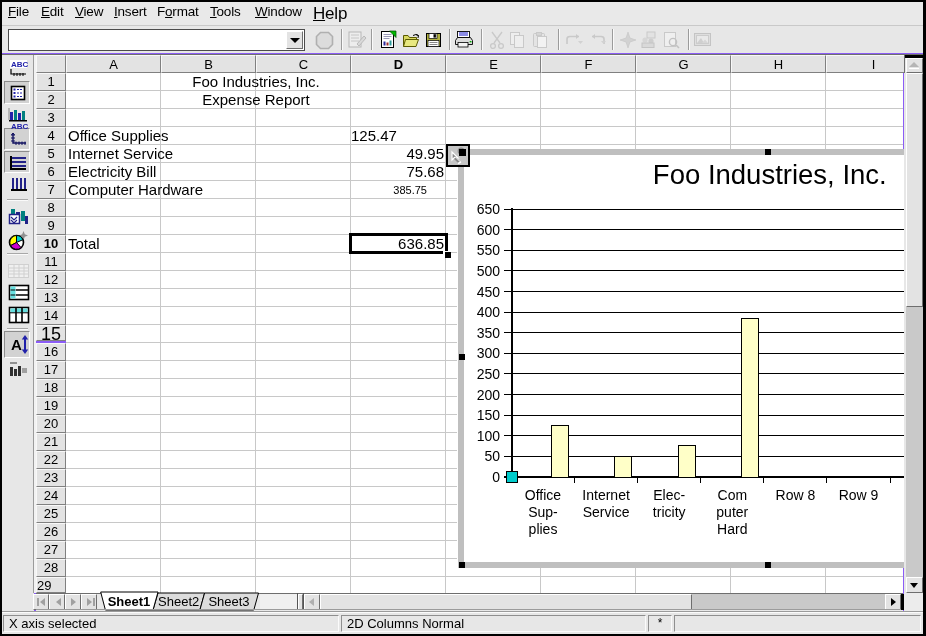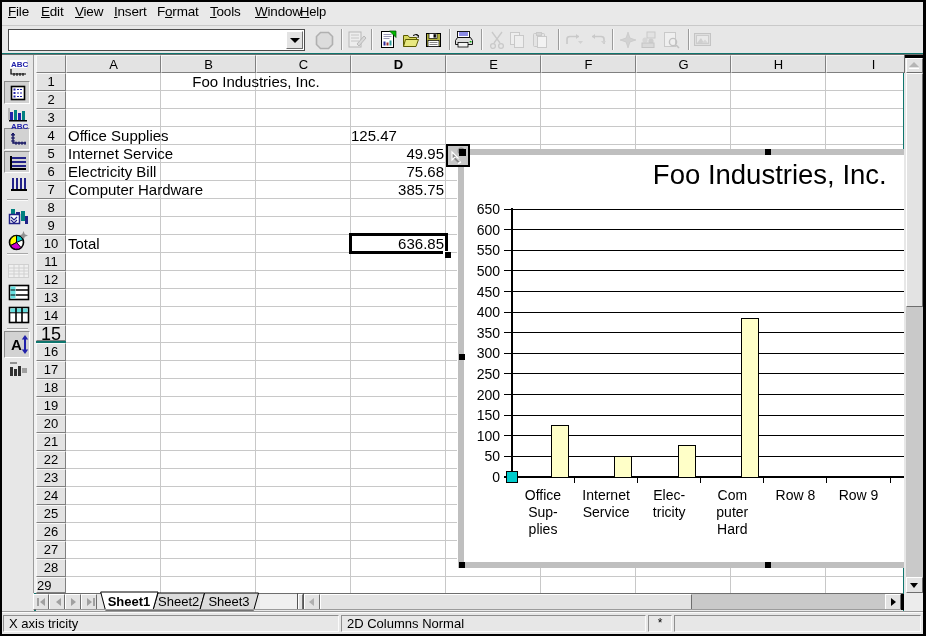--- a/index.html
+++ b/index.html
@@ -1,35 +1,35 @@
 <!DOCTYPE html>
 <html><head><meta charset="utf-8">
 <style>
 html,body{margin:0;padding:0;}
 body{width:926px;height:636px;overflow:hidden;font-family:"Liberation Sans",sans-serif;}
-#win{position:absolute;left:0;top:0;width:926px;height:636px;background:#0f766e;overflow:hidden;}
+#win{position:absolute;left:0;top:0;width:926px;height:636px;background:#8b5cf6;overflow:hidden;}
 .ab{position:absolute;}
 .txt{position:absolute;white-space:nowrap;}
 </style></head><body>
 <div id="win">
 
 <div class="ab" style="left:0;top:0;width:926px;height:2px;background:#000;"></div>
 <div class="ab" style="left:0;top:0;width:2px;height:636px;background:#000;"></div>
 <div class="ab" style="left:923px;top:0;width:3px;height:636px;background:#000;"></div>
 <div class="ab" style="left:0;top:634px;width:926px;height:2px;background:#000;"></div>
 
 <div class="ab" style="left:2px;top:2px;width:921px;height:24px;background:#e9e9e9;"></div>
 <div class="txt" style="left:8px;top:4px;font-size:13.5px;color:#000;letter-spacing:-0.2px;"><span style="text-decoration:underline;">F</span>ile</div>
 <div class="txt" style="left:41px;top:4px;font-size:13.5px;color:#000;letter-spacing:-0.2px;"><span style="text-decoration:underline;">E</span>dit</div>
 <div class="txt" style="left:75px;top:4px;font-size:13.5px;color:#000;letter-spacing:-0.2px;"><span style="text-decoration:underline;">V</span>iew</div>
 <div class="txt" style="left:114px;top:4px;font-size:13.5px;color:#000;letter-spacing:-0.2px;"><span style="text-decoration:underline;">I</span>nsert</div>
 <div class="txt" style="left:157px;top:4px;font-size:13.5px;color:#000;letter-spacing:-0.2px;">F<span style="text-decoration:underline;">o</span>rmat</div>
 <div class="txt" style="left:210px;top:4px;font-size:13.5px;color:#000;letter-spacing:-0.2px;"><span style="text-decoration:underline;">T</span>ools</div>
 <div class="txt" style="left:255px;top:4px;font-size:13.5px;color:#000;letter-spacing:-0.2px;"><span style="text-decoration:underline;">W</span>indow</div>
-<div class="txt" style="left:300px;top:4px;font-size:13px;color:#000;letter-spacing:-0.2px;"><span style="text-decoration:underline;">H</span>elp</div>
+<div class="txt" style="left:313px;top:4px;font-size:17px;color:#000;letter-spacing:-0.2px;"><span style="text-decoration:underline;">H</span>elp</div>
 <div class="ab" style="left:2px;top:26px;width:921px;height:27px;background:#e7e7e7;"></div>
 <div class="ab" style="left:2px;top:25px;width:921px;height:1px;background:#c9c9c9;"></div>
 <div class="ab" style="left:2px;top:54px;width:921px;height:1px;background:#6e6e6e;"></div>
 <div class="ab" style="left:8px;top:29px;width:297px;height:22px;background:#fff;border:1px solid #4c4c4c;box-sizing:border-box;"></div>
 <div class="ab" style="left:286px;top:31px;width:17px;height:18px;background:#e3e3e3;border-top:1px solid #fff;border-left:1px solid #fff;border-right:1px solid #6e6e6e;border-bottom:1px solid #6e6e6e;box-sizing:border-box;"></div>
 <div class="ab" style="left:290px;top:38px;width:0;height:0;border-left:5px solid transparent;border-right:5px solid transparent;border-top:5px solid #000;"></div>
 <div class="ab" style="left:341px;top:29px;width:1px;height:21px;background:#9b9b9b;"></div>
 <div class="ab" style="left:342px;top:29px;width:1px;height:21px;background:#fafafa;"></div>
 <div class="ab" style="left:371px;top:29px;width:1px;height:21px;background:#9b9b9b;"></div>
 <div class="ab" style="left:372px;top:29px;width:1px;height:21px;background:#fafafa;"></div>
@@ -309,50 +309,51 @@
 <div class="ab" style="left:826px;top:55px;width:95px;height:18px;background:#e3e3e3;border-top:1px solid #f8f8f8;border-left:1px solid #f8f8f8;border-right:1px solid #808080;border-bottom:1px solid #808080;box-sizing:border-box;text-align:center;font-size:13px;line-height:17px;">I</div>
 <div class="ab" style="left:36px;top:73px;width:30px;height:18px;background:#e3e3e3;border-top:1px solid #f8f8f8;border-left:1px solid #f8f8f8;border-right:1px solid #808080;border-bottom:1px solid #808080;box-sizing:border-box;text-align:center;font-size:13px;line-height:16px;">1</div>
 <div class="ab" style="left:36px;top:91px;width:30px;height:18px;background:#e3e3e3;border-top:1px solid #f8f8f8;border-left:1px solid #f8f8f8;border-right:1px solid #808080;border-bottom:1px solid #808080;box-sizing:border-box;text-align:center;font-size:13px;line-height:16px;">2</div>
 <div class="ab" style="left:36px;top:109px;width:30px;height:18px;background:#e3e3e3;border-top:1px solid #f8f8f8;border-left:1px solid #f8f8f8;border-right:1px solid #808080;border-bottom:1px solid #808080;box-sizing:border-box;text-align:center;font-size:13px;line-height:16px;">3</div>
 <div class="ab" style="left:36px;top:127px;width:30px;height:18px;background:#e3e3e3;border-top:1px solid #f8f8f8;border-left:1px solid #f8f8f8;border-right:1px solid #808080;border-bottom:1px solid #808080;box-sizing:border-box;text-align:center;font-size:13px;line-height:16px;">4</div>
 <div class="ab" style="left:36px;top:145px;width:30px;height:18px;background:#e3e3e3;border-top:1px solid #f8f8f8;border-left:1px solid #f8f8f8;border-right:1px solid #808080;border-bottom:1px solid #808080;box-sizing:border-box;text-align:center;font-size:13px;line-height:16px;">5</div>
 <div class="ab" style="left:36px;top:163px;width:30px;height:18px;background:#e3e3e3;border-top:1px solid #f8f8f8;border-left:1px solid #f8f8f8;border-right:1px solid #808080;border-bottom:1px solid #808080;box-sizing:border-box;text-align:center;font-size:13px;line-height:16px;">6</div>
 <div class="ab" style="left:36px;top:181px;width:30px;height:18px;background:#e3e3e3;border-top:1px solid #f8f8f8;border-left:1px solid #f8f8f8;border-right:1px solid #808080;border-bottom:1px solid #808080;box-sizing:border-box;text-align:center;font-size:13px;line-height:16px;">7</div>
 <div class="ab" style="left:36px;top:199px;width:30px;height:18px;background:#e3e3e3;border-top:1px solid #f8f8f8;border-left:1px solid #f8f8f8;border-right:1px solid #808080;border-bottom:1px solid #808080;box-sizing:border-box;text-align:center;font-size:13px;line-height:16px;">8</div>
 <div class="ab" style="left:36px;top:217px;width:30px;height:18px;background:#e3e3e3;border-top:1px solid #f8f8f8;border-left:1px solid #f8f8f8;border-right:1px solid #808080;border-bottom:1px solid #808080;box-sizing:border-box;text-align:center;font-size:13px;line-height:16px;">9</div>
-<div class="ab" style="left:36px;top:235px;width:30px;height:18px;background:#e3e3e3;border-top:1px solid #f8f8f8;border-left:1px solid #f8f8f8;border-right:1px solid #808080;border-bottom:1px solid #808080;box-sizing:border-box;text-align:center;font-size:13px;line-height:16px;font-weight:normal;">10</div>
+<div class="ab" style="left:36px;top:235px;width:30px;height:18px;background:#e3e3e3;border-top:1px solid #f8f8f8;border-left:1px solid #f8f8f8;border-right:1px solid #808080;border-bottom:1px solid #808080;box-sizing:border-box;text-align:center;font-size:13px;line-height:16px;font-weight:bold;">10</div>
 <div class="ab" style="left:36px;top:253px;width:30px;height:18px;background:#e3e3e3;border-top:1px solid #f8f8f8;border-left:1px solid #f8f8f8;border-right:1px solid #808080;border-bottom:1px solid #808080;box-sizing:border-box;text-align:center;font-size:13px;line-height:16px;">11</div>
 <div class="ab" style="left:36px;top:271px;width:30px;height:18px;background:#e3e3e3;border-top:1px solid #f8f8f8;border-left:1px solid #f8f8f8;border-right:1px solid #808080;border-bottom:1px solid #808080;box-sizing:border-box;text-align:center;font-size:13px;line-height:16px;">12</div>
 <div class="ab" style="left:36px;top:289px;width:30px;height:18px;background:#e3e3e3;border-top:1px solid #f8f8f8;border-left:1px solid #f8f8f8;border-right:1px solid #808080;border-bottom:1px solid #808080;box-sizing:border-box;text-align:center;font-size:13px;line-height:16px;">13</div>
 <div class="ab" style="left:36px;top:307px;width:30px;height:18px;background:#e3e3e3;border-top:1px solid #f8f8f8;border-left:1px solid #f8f8f8;border-right:1px solid #808080;border-bottom:1px solid #808080;box-sizing:border-box;text-align:center;font-size:13px;line-height:16px;">14</div>
 <div class="ab" style="left:36px;top:325px;width:30px;height:16px;background:#e3e3e3;border-top:1px solid #f8f8f8;border-left:1px solid #f8f8f8;border-right:1px solid #808080;border-bottom:1px solid #808080;box-sizing:border-box;text-align:center;font-size:18px;line-height:16px;">15</div>
 <div class="ab" style="left:36px;top:343px;width:30px;height:18px;background:#e3e3e3;border-top:1px solid #f8f8f8;border-left:1px solid #f8f8f8;border-right:1px solid #808080;border-bottom:1px solid #808080;box-sizing:border-box;text-align:center;font-size:13px;line-height:16px;">16</div>
 <div class="ab" style="left:36px;top:361px;width:30px;height:18px;background:#e3e3e3;border-top:1px solid #f8f8f8;border-left:1px solid #f8f8f8;border-right:1px solid #808080;border-bottom:1px solid #808080;box-sizing:border-box;text-align:center;font-size:13px;line-height:16px;">17</div>
 <div class="ab" style="left:36px;top:379px;width:30px;height:18px;background:#e3e3e3;border-top:1px solid #f8f8f8;border-left:1px solid #f8f8f8;border-right:1px solid #808080;border-bottom:1px solid #808080;box-sizing:border-box;text-align:center;font-size:13px;line-height:16px;">18</div>
 <div class="ab" style="left:36px;top:397px;width:30px;height:18px;background:#e3e3e3;border-top:1px solid #f8f8f8;border-left:1px solid #f8f8f8;border-right:1px solid #808080;border-bottom:1px solid #808080;box-sizing:border-box;text-align:center;font-size:13px;line-height:16px;">19</div>
 <div class="ab" style="left:36px;top:415px;width:30px;height:18px;background:#e3e3e3;border-top:1px solid #f8f8f8;border-left:1px solid #f8f8f8;border-right:1px solid #808080;border-bottom:1px solid #808080;box-sizing:border-box;text-align:center;font-size:13px;line-height:16px;">20</div>
 <div class="ab" style="left:36px;top:433px;width:30px;height:18px;background:#e3e3e3;border-top:1px solid #f8f8f8;border-left:1px solid #f8f8f8;border-right:1px solid #808080;border-bottom:1px solid #808080;box-sizing:border-box;text-align:center;font-size:13px;line-height:16px;">21</div>
 <div class="ab" style="left:36px;top:451px;width:30px;height:18px;background:#e3e3e3;border-top:1px solid #f8f8f8;border-left:1px solid #f8f8f8;border-right:1px solid #808080;border-bottom:1px solid #808080;box-sizing:border-box;text-align:center;font-size:13px;line-height:16px;">22</div>
 <div class="ab" style="left:36px;top:469px;width:30px;height:18px;background:#e3e3e3;border-top:1px solid #f8f8f8;border-left:1px solid #f8f8f8;border-right:1px solid #808080;border-bottom:1px solid #808080;box-sizing:border-box;text-align:center;font-size:13px;line-height:16px;">23</div>
 <div class="ab" style="left:36px;top:487px;width:30px;height:18px;background:#e3e3e3;border-top:1px solid #f8f8f8;border-left:1px solid #f8f8f8;border-right:1px solid #808080;border-bottom:1px solid #808080;box-sizing:border-box;text-align:center;font-size:13px;line-height:16px;">24</div>
 <div class="ab" style="left:36px;top:505px;width:30px;height:18px;background:#e3e3e3;border-top:1px solid #f8f8f8;border-left:1px solid #f8f8f8;border-right:1px solid #808080;border-bottom:1px solid #808080;box-sizing:border-box;text-align:center;font-size:13px;line-height:16px;">25</div>
 <div class="ab" style="left:36px;top:523px;width:30px;height:18px;background:#e3e3e3;border-top:1px solid #f8f8f8;border-left:1px solid #f8f8f8;border-right:1px solid #808080;border-bottom:1px solid #808080;box-sizing:border-box;text-align:center;font-size:13px;line-height:16px;">26</div>
 <div class="ab" style="left:36px;top:541px;width:30px;height:18px;background:#e3e3e3;border-top:1px solid #f8f8f8;border-left:1px solid #f8f8f8;border-right:1px solid #808080;border-bottom:1px solid #808080;box-sizing:border-box;text-align:center;font-size:13px;line-height:16px;">27</div>
 <div class="ab" style="left:36px;top:559px;width:30px;height:18px;background:#e3e3e3;border-top:1px solid #f8f8f8;border-left:1px solid #f8f8f8;border-right:1px solid #808080;border-bottom:1px solid #808080;box-sizing:border-box;text-align:center;font-size:13px;line-height:16px;">28</div>
 <div class="ab" style="left:36px;top:577px;width:30px;height:16px;background:#e3e3e3;border-top:1px solid #f8f8f8;border-left:1px solid #f8f8f8;border-right:1px solid #808080;border-bottom:1px solid #808080;box-sizing:border-box;text-align:left;font-size:13px;line-height:16px;">29</div>
 <div class="txt" style="top:73px;height:18px;line-height:18px;font-size:15px;left:161px;width:190px;text-align:center;">Foo Industries, Inc.</div>
+<div class="txt" style="top:91px;height:18px;line-height:18px;font-size:15px;left:161px;width:190px;text-align:center;">Expense Report</div>
 <div class="txt" style="top:127px;height:18px;line-height:18px;font-size:15px;left:68px;">Office Supplies</div>
 <div class="txt" style="top:145px;height:18px;line-height:18px;font-size:15px;left:68px;">Internet Service</div>
 <div class="txt" style="top:163px;height:18px;line-height:18px;font-size:15px;left:68px;">Electricity Bill</div>
 <div class="txt" style="top:181px;height:18px;line-height:18px;font-size:15px;left:68px;">Computer Hardware</div>
 <div class="txt" style="top:235px;height:18px;line-height:18px;font-size:15px;left:68px;">Total</div>
 <div class="txt" style="top:127px;height:18px;line-height:18px;font-size:15px;left:351px;width:93px;text-align:left;">125.47</div>
 <div class="txt" style="top:145px;height:18px;line-height:18px;font-size:15px;left:351px;width:93px;text-align:right;">49.95</div>
 <div class="txt" style="top:163px;height:18px;line-height:18px;font-size:15px;left:351px;width:93px;text-align:right;">75.68</div>
-<div class="txt" style="top:181px;height:18px;line-height:18px;font-size:15px;left:351px;width:93px;text-align:right;">385.75</div>
+<div class="txt" style="top:181px;height:18px;line-height:18px;font-size:11px;left:334px;width:93px;text-align:right;">385.75</div>
 <div class="ab" style="left:349px;top:233px;width:99px;height:21px;border:3px solid #000;box-sizing:border-box;background:#fff;"></div>
 <div class="txt" style="left:352px;top:235px;width:92px;height:18px;line-height:17px;font-size:15px;text-align:right;">636.85</div>
 <div class="ab" style="left:443px;top:251px;width:8px;height:7px;background:#fff;"></div>
 <div class="ab" style="left:445px;top:252px;width:6px;height:6px;background:#000;"></div>
 <svg class="ab" style="left:457px;top:149px;" width="448" height="420" viewBox="0 0 448 420" shape-rendering="crispEdges">
       <rect x="0" y="0" width="448" height="419" fill="#bfbfbf"></rect>
       <rect x="0" y="0" width="1" height="419" fill="#ffffff"></rect>
       <rect x="7" y="6" width="441" height="407" fill="#ffffff"></rect>
       <rect x="2" y="0" width="6" height="6" fill="#000"></rect>
       <rect x="308" y="0" width="6" height="6" fill="#000"></rect>
@@ -476,16 +477,16 @@
 <div class="ab" style="left:309px;top:598px;width:0;height:0;border-top:4px solid transparent;border-bottom:4px solid transparent;border-right:5px solid #b0b0b0;"></div>
 <div class="ab" style="left:320px;top:594px;width:372px;height:16px;border-top:1px solid #fff;border-left:1px solid #fff;border-right:1px solid #6e6e6e;border-bottom:1px solid #6e6e6e;box-sizing:border-box;background:#e3e3e3;"></div>
 <div class="ab" style="left:885px;top:594px;width:16px;height:16px;border-top:1px solid #fff;border-left:1px solid #fff;border-right:1px solid #6e6e6e;border-bottom:1px solid #6e6e6e;box-sizing:border-box;background:#e3e3e3;"></div>
 <div class="ab" style="left:891px;top:598px;width:0;height:0;border-top:4px solid transparent;border-bottom:4px solid transparent;border-left:5px solid #000;"></div>
 <div class="ab" style="left:901px;top:594px;width:3px;height:16px;background:#000;"></div>
 <div class="ab" style="left:904px;top:593px;width:19px;height:20px;background:#ececec;"></div>
 <div class="ab" style="left:36px;top:609px;width:865px;height:1px;background:#9b9b9b;"></div>
 <div class="ab" style="left:2px;top:611px;width:921px;height:1px;background:#9b9b9b;"></div>
 <div class="ab" style="left:2px;top:612px;width:921px;height:1px;background:#fbfbfb;"></div>
 <div class="ab" style="left:2px;top:613px;width:921px;height:21px;background:#e7e7e7;"></div>
-<div class="ab" style="left:3px;top:615px;width:336px;height:17px;border-top:1px solid #8f8f8f;border-left:1px solid #8f8f8f;border-right:1px solid #fbfbfb;border-bottom:1px solid #fbfbfb;box-sizing:border-box;font-size:13px;line-height:15px;padding-left:5px;">X axis tricity</div>
+<div class="ab" style="left:3px;top:615px;width:336px;height:17px;border-top:1px solid #8f8f8f;border-left:1px solid #8f8f8f;border-right:1px solid #fbfbfb;border-bottom:1px solid #fbfbfb;box-sizing:border-box;font-size:13px;line-height:15px;padding-left:5px;">X axis selected</div>
 <div class="ab" style="left:341px;top:615px;width:305px;height:17px;border-top:1px solid #8f8f8f;border-left:1px solid #8f8f8f;border-right:1px solid #fbfbfb;border-bottom:1px solid #fbfbfb;box-sizing:border-box;font-size:13px;line-height:15px;padding-left:5px;">2D Columns Normal</div>
 <div class="ab" style="left:648px;top:615px;width:24px;height:17px;border-top:1px solid #8f8f8f;border-left:1px solid #8f8f8f;border-right:1px solid #fbfbfb;border-bottom:1px solid #fbfbfb;box-sizing:border-box;font-size:12px;line-height:15px;text-align:center;">*</div>
 <div class="ab" style="left:674px;top:615px;width:247px;height:17px;border-top:1px solid #8f8f8f;border-left:1px solid #8f8f8f;border-right:1px solid #fbfbfb;border-bottom:1px solid #fbfbfb;box-sizing:border-box;"></div>
 </div>
 </body></html>

